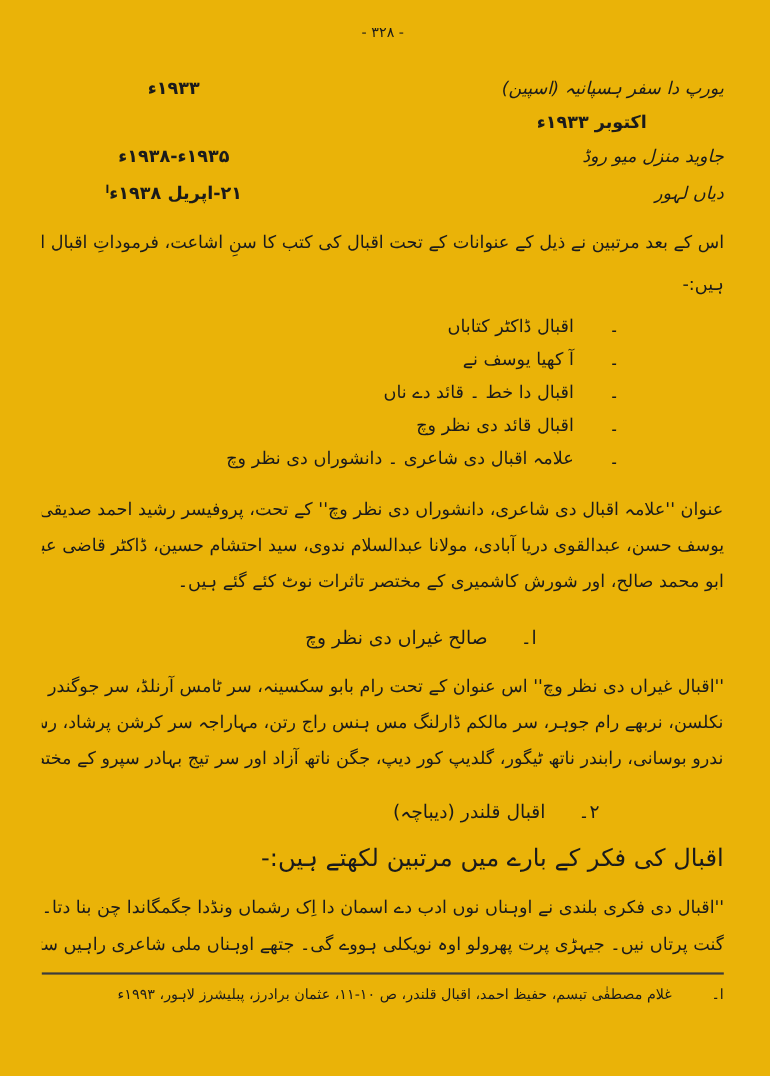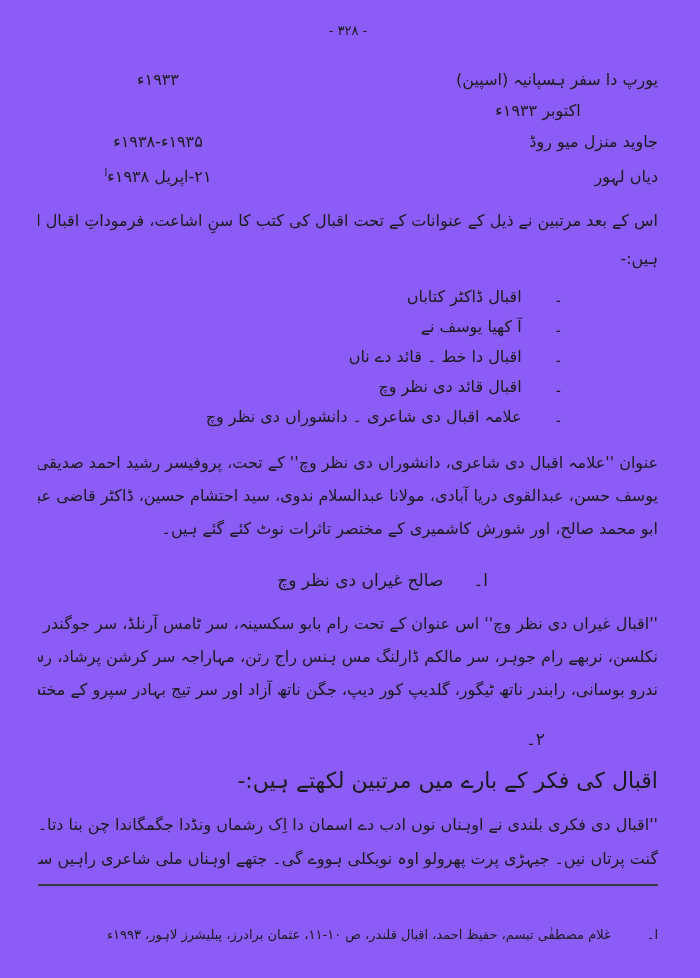--- a/index.html
+++ b/index.html
@@ -1,20 +1,20 @@
 <!DOCTYPE html>
 <html lang="ur" dir="rtl"><head>
 <meta charset="utf-8">
 <style>
   html,body { margin:0; padding:0; background:#ffffff; }
   .page {
     position:relative;
     width:700px; height:978px;
     box-sizing:border-box;
-    background:#8b5cf6;
+    background:#eab308;
     color:#1b1b1b;
     direction:rtl;
     font-family:"DejaVu Sans", sans-serif;
     padding:22px 42px 0 38px;
     overflow:hidden;
   }
   .page-number {
     text-align:center;
     font-size:13px;
     letter-spacing:2px;
@@ -25,22 +25,22 @@
   .bio-table { margin-top:24px; }
   .bio-row {
     display:flex;
     justify-content:space-between;
     align-items:baseline;
     height:31px;
     line-height:31px;
     font-size:16px;
     white-space:nowrap;
   }
-  .bio-label { overflow:hidden; }
-  .bio-date  { width:240px; text-align:center; flex:none; }
+  .bio-label { overflow:hidden;font-style:italic; }
+  .bio-date  { width:240px; text-align:center; flex:none;font-weight:bold; }
   .bio-date sup { font-size:10px; }
   
   .para { margin-top:14px; }
   .line {
     white-space:nowrap;
     overflow:hidden;
     text-align:right;
     font-size:16px;
     height:33px;
     line-height:33px;
@@ -82,21 +82,21 @@
   .footnote {
     display:flex;
     align-items:baseline;
     margin-top:6px;
     font-size:13px;
     height:22px;
     line-height:22px;
     white-space:nowrap;
   }
   .footnote .fn-marker { flex:none; margin-left:36px; }
-  .footnote .fn-text { overflow:hidden;margin-top:30px; }
+  .footnote .fn-text { overflow:hidden; }
 </style>
 </head>
 <body>
 
 <div class="page">
 
   <div class="page-number">- ۳۲۸ -</div>
 
   <div class="bio-table">
     <div class="bio-row">
@@ -156,20 +156,21 @@
   </div>
 
   <div class="para">
     <div class="line">''اقبال غیراں دی نظر وچ'' اس عنوان کے تحت رام بابو سکسینہ، سر ٹامس آرنلڈ،  سر جوگندر سنگھ، ہربرٹ ریڈ، مالک رام، ڈاکٹر</div>
     <div class="line">نکلسن، نربھے رام جوہر، سر مالکم ڈارلنگ مس ہنس راج رتن، مہاراجہ سر کرشن پرشاد، رش برک ولیمز، پروفیسر م- ت- استیاس، السا</div>
     <div class="line">ندرو بوسانی، رابندر ناتھ ٹیگور، گلدیپ کور دیپ، جگن ناتھ آزاد اور سر تیج بہادر سپرو کے مختصر تاثرات دیئے گئے ہیں۔</div>
   </div>
 
   <div class="sec-heading h2">
     <span class="h-num">۲۔</span>
+    <span>اقبال قلندر (دیباچہ)</span>
   </div>
 
   <div class="leadin">اقبال کی فکر کے بارے میں مرتبین لکھتے ہیں:-</div>
 
   <div class="para quote-para">
     <div class="line">''اقبال دی فکری بلندی نے اوہناں نوں ادب دے اسمان دا اِک رشماں ونڈدا جگمگاندا چن بنا دتا۔ اوہناں دی شاعری دیاں ان</div>
     <div class="line">گنت پرتاں نیں۔ جیہڑی پرت پھرولو اوہ نویکلی ہووے گی۔ جتھے اوہناں ملی شاعری راہیں ستی ہوئی قوم دے جذبے بیدار کیتے اوتھے</div>
   </div>
 
   <hr class="foot-sep">

